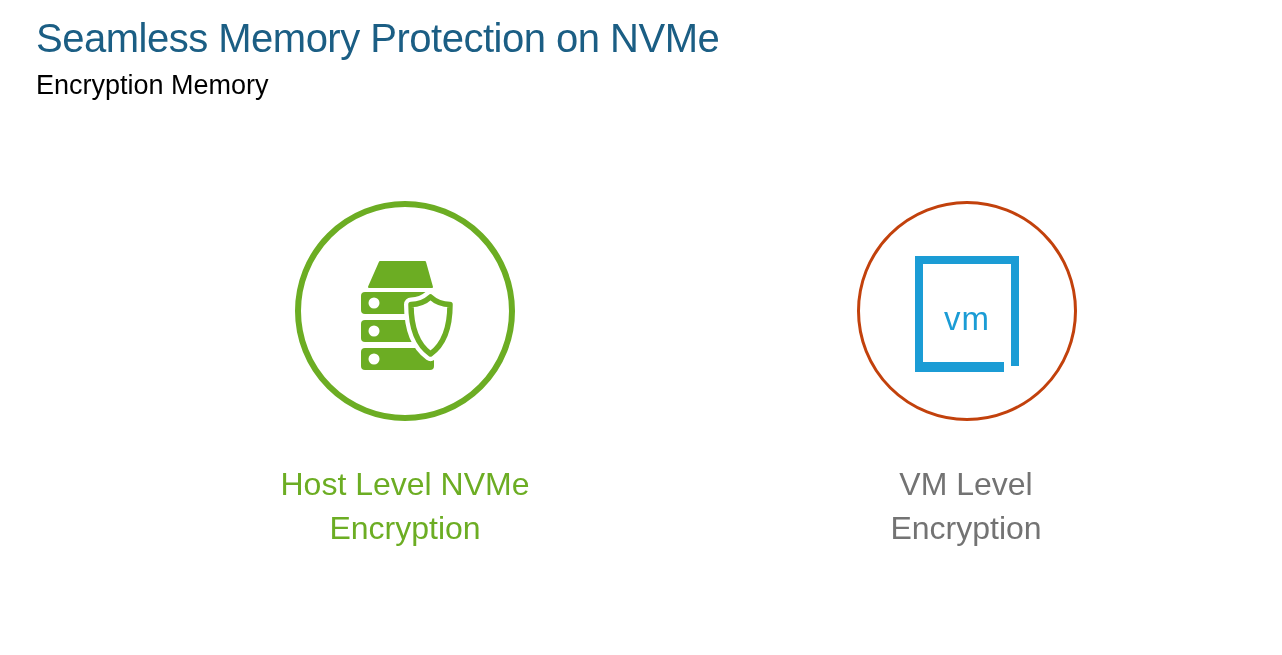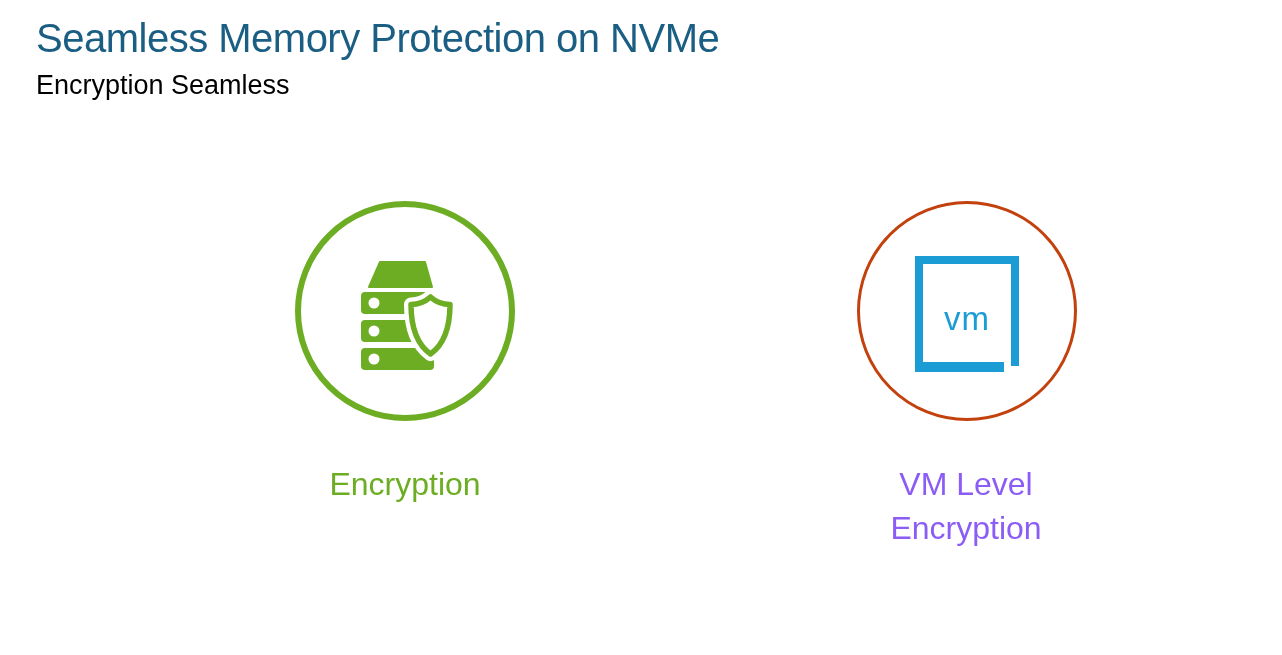--- a/index.html
+++ b/index.html
@@ -72,38 +72,38 @@
     font-size: 32px;
     line-height: 44px;
     font-weight: 400;
   }
   .label-host {
     left: 205px;
     color: #6cad23;
   }
   .label-vm {
     left: 766px;
-    color: #8b5cf6;
+    color: #737373;
   }
   .vm-glyph {
     font-family: "Liberation Sans", sans-serif;
     font-size: 33px;
     font-weight: 400;
     letter-spacing: 1px;
     fill: #1b9cd5;
   }
 </style>
 </head>
 <body>
 
 <div class="slide">
 
   <h1 class="slide-title">Seamless Memory Protection on NVMe</h1>
 
-  <h2 class="slide-subtitle">Encryption Seamless</h2>
+  <h2 class="slide-subtitle">Encryption Memory</h2>
 
   <div class="circle circle-host">
     <svg class="icon-server-shield" width="96" height="110" viewBox="0 0 96 110">
 
       <path d="M21,1 L66,1 L73,26 L10,26 Z" fill="#6cad23" stroke="#6cad23" stroke-width="2" stroke-linejoin="round"></path>
 
       <rect x="2" y="31" width="73" height="22" rx="4" fill="#6cad23"></rect>
       <rect x="2" y="59" width="73" height="22" rx="4" fill="#6cad23"></rect>
       <rect x="2" y="87" width="73" height="22" rx="4" fill="#6cad23"></rect>
 
@@ -111,20 +111,21 @@
       <circle cx="15" cy="70" r="5.5" fill="#ffffff"></circle>
       <circle cx="15" cy="98" r="5.5" fill="#ffffff"></circle>
 
       <path d="M71.5,36 C77,41 84,43.5 91,43.5 C91,63 87,82 71.5,93 C56,82 52,63 52,43.5 C59,43.5 66,41 71.5,36 Z" fill="#ffffff" stroke="#ffffff" stroke-width="14" stroke-linejoin="round"></path>
 
       <path d="M71.5,36 C77,41 84,43.5 91,43.5 C91,63 87,82 71.5,93 C56,82 52,63 52,43.5 C59,43.5 66,41 71.5,36 Z" fill="#ffffff" stroke="#6cad23" stroke-width="5.5" stroke-linejoin="round"></path>
     </svg>
   </div>
 
   <div class="option-label label-host">
+    <div>Host Level NVMe</div>
     <div>Encryption</div>
   </div>
 
   <div class="circle circle-vm">
     <svg class="icon-vm-box" width="104" height="116" viewBox="0 0 104 116">
 
       <rect x="0" y="0" width="104" height="8" fill="#1b9cd5"></rect>
 
       <rect x="0" y="0" width="8" height="116" fill="#1b9cd5"></rect>
 

